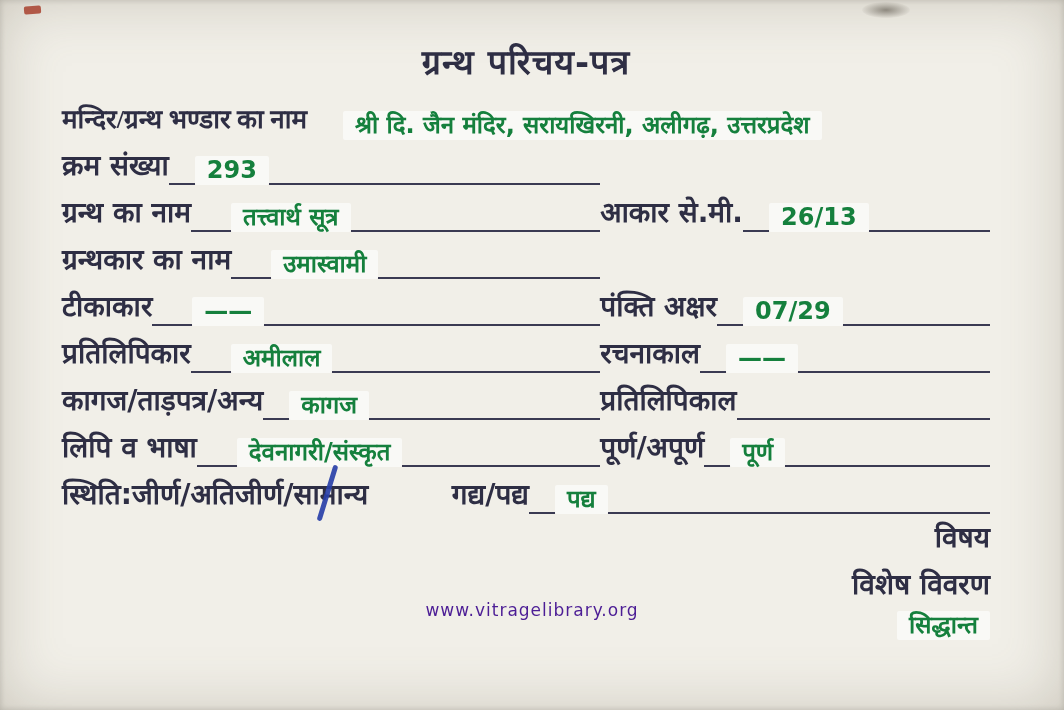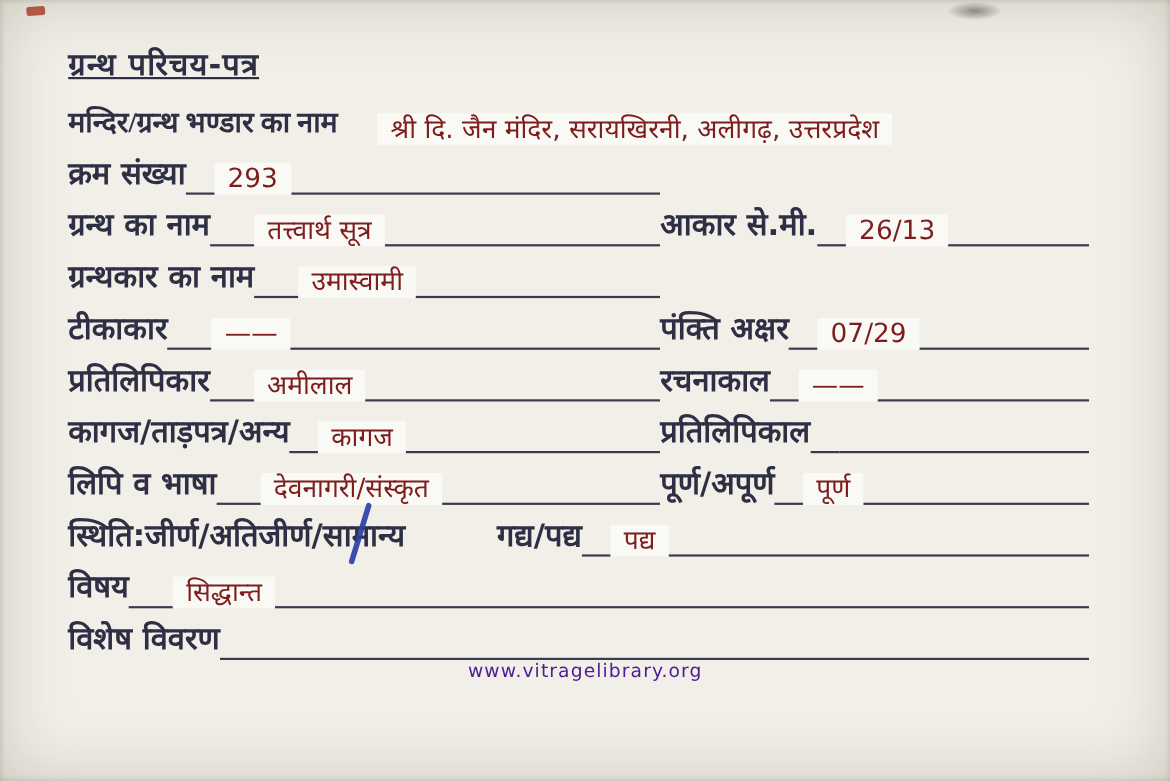--- a/index.html
+++ b/index.html
@@ -8,39 +8,39 @@
     width:1064px;height:710px;
     box-sizing:border-box;
     background:#f1efe8;
     box-shadow:inset 0 0 60px rgba(110,100,80,.28), inset 0 0 6px rgba(0,0,0,.18);
     font-family:"DejaVu Sans","Liberation Sans",sans-serif;
     color:#2e2e44;
     overflow:hidden;
     padding:30px 74px 0 62px;
   }
   .title{
-    font-size:28px;font-weight:700;
+    text-align:center;
+    font-size:34px;font-weight:700;
     letter-spacing:1px;
     padding:8px 0 14px 0;
-    text-decoration:underline;
   }
   .hrow{display:flex;align-items:flex-end;height:46px;}
   .hrow .lab{font-size:26px;font-family:Liberation Serif, serif;}
   .hrow .pen{margin-left:36px;margin-bottom:4px;}
   .frow{display:flex;height:47px;}
   .cell{display:flex;align-items:flex-end;min-width:0;}
   .cell.l{width:58%;}
   .cell.r{width:42%;}
-  .cell.full{width:100%;}
+  .cell.full{width:100%;flex-direction:column;}
   .lab{
     font-size:28px;font-weight:700;line-height:1.25;
     white-space:nowrap;margin-bottom:8px;
   }
   .pen{
-    color:#7f1d1d;font-size:24px;font-weight:400;
+    color:#15803d;font-size:24px;font-weight:700;
     white-space:nowrap;margin-bottom:6px;line-height:1.2;
   }
   .pen:not(:empty){background:rgba(255,255,255,.6);padding:0 12px;border-radius:2px;}
   .fill{flex:1 1 auto;border-bottom:2px solid #3a3a52;margin-bottom:6px;min-width:0;}
   .seg{flex:0 0 26px;border-bottom:2px solid #3a3a52;margin-bottom:6px;}
   .seg.w{flex-basis:40px;}
   .checked{position:relative;display:inline-block;}
   .tick{
     position:absolute;left:42%;top:-38%;
     width:5px;height:165%;

